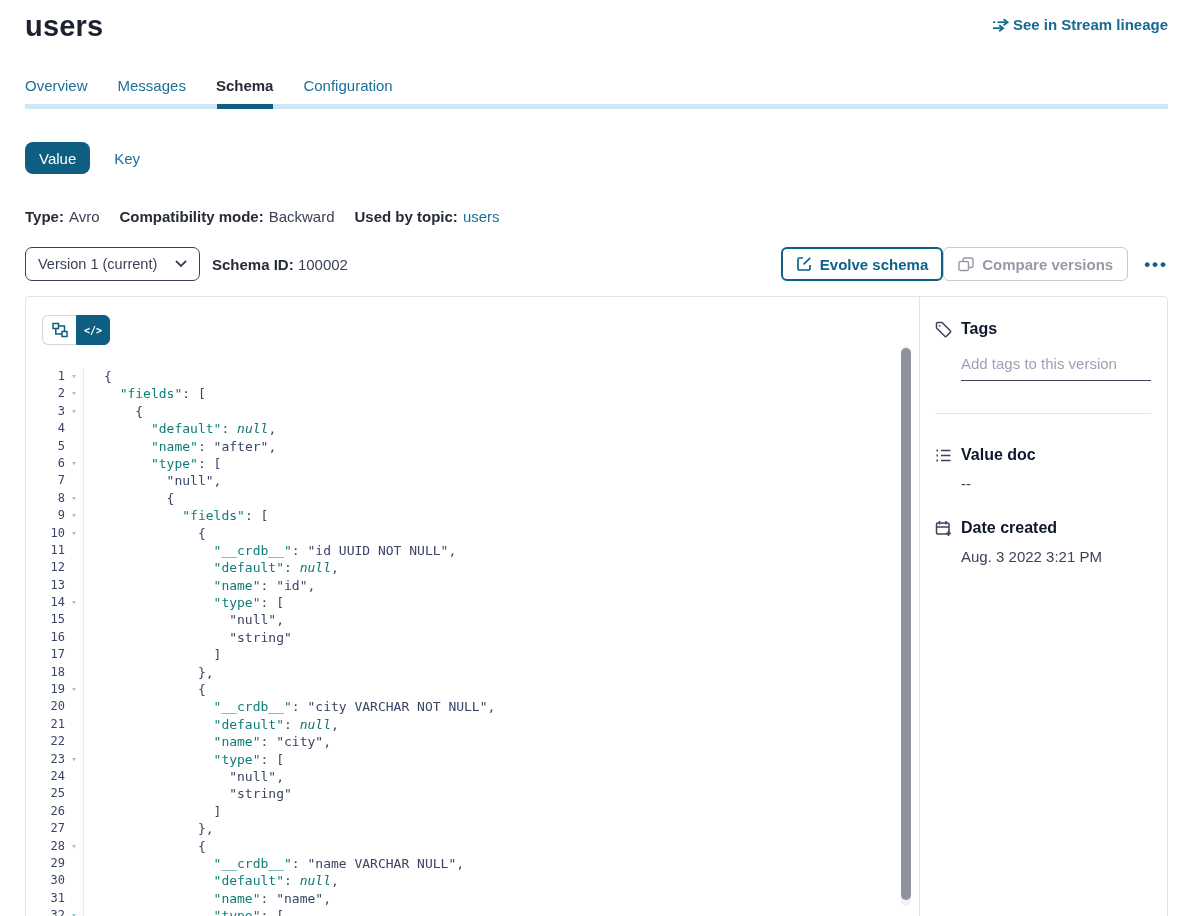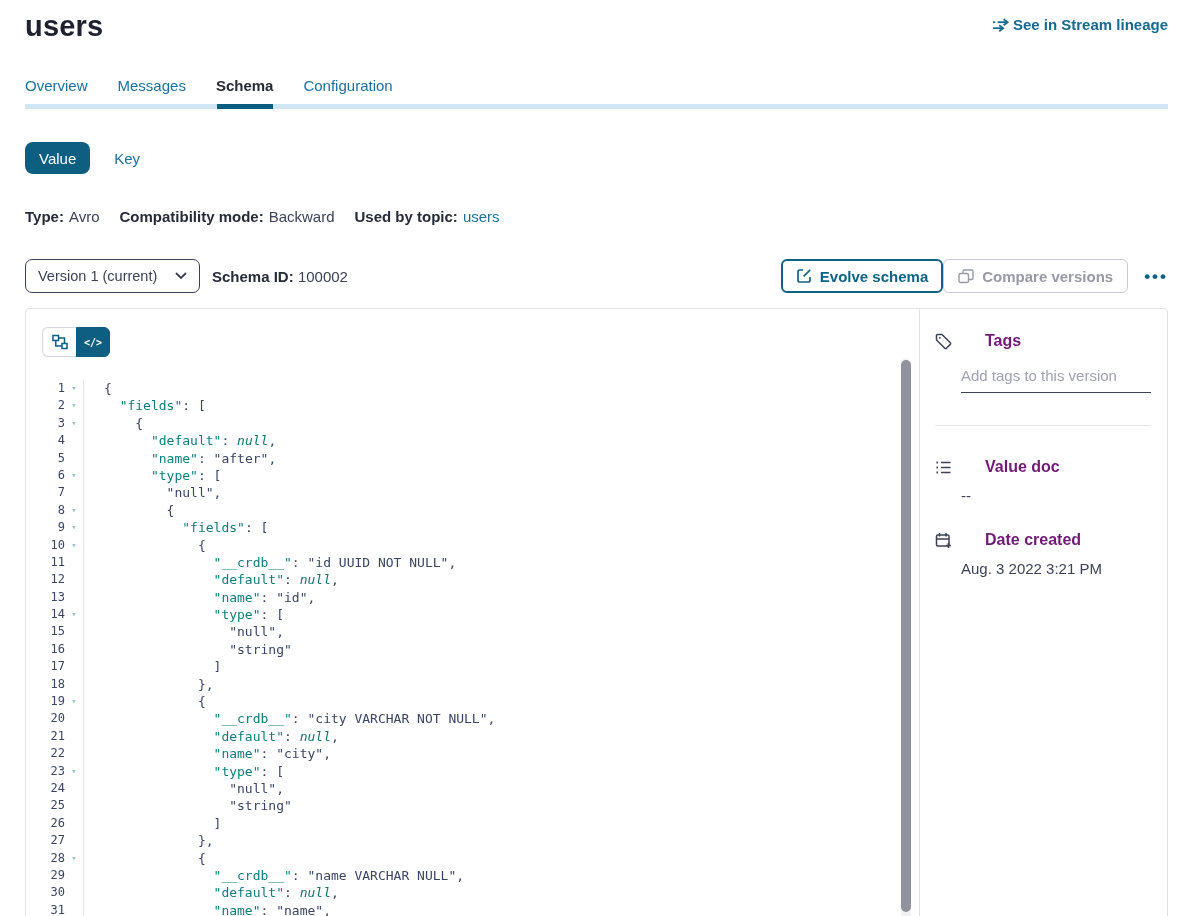--- a/index.html
+++ b/index.html
@@ -28,21 +28,21 @@
   .key-link { margin-left:24px; color:#1d7099; font-size:15px; cursor:pointer; }
 
   
   .meta-row { margin-top:34px; font-size:15px; color:#3c4257; display:flex; align-items:center; }
   .meta-row b { color:#262b38; font-weight:700; }
   .meta-gap { width:20px; }
   .sp { width:5px; }
   .topic-link { color:#1d7099; cursor:pointer; }
 
   
-  .controls-row { margin-top:34px; display:flex; align-items:center; }
+  .controls-row { margin-top:22px; display:flex; align-items:center; }
   .version-select { width:175px; height:34px; border:1.5px solid #3a3f55; border-radius:7px;
                     padding:0 12px; display:flex; align-items:center; justify-content:space-between;
                     font-size:14.5px; color:#3c4257; cursor:pointer; background:#fff; }
   .schema-id { margin-left:12px; font-size:15px; }
   .schema-id b { color:#262b38; }
   .right-actions { margin-left:auto; display:flex; align-items:center; }
   .btn { height:34px; display:inline-flex; align-items:center; gap:8px; border-radius:6px;
          font-size:15px; background:#fff; cursor:pointer; font-family:inherit; }
   .btn-compare { border:1px solid #c8cad3; color:#979aa6; font-weight:600; padding:0 14px; }
   .btn-evolve  { border:2px solid #0d6286; color:#0d6286; font-weight:700; padding:0 13px; margin-left:20px; }
@@ -73,21 +73,21 @@
   .tk-n { color:#0f766e;font-style:italic; }
 
   .scrollbar { position:absolute; top:49px; right:8px; width:10px; height:560px;
                background:#f1f1f4; border-radius:6px; }
   .scroll-thumb { position:absolute; top:2px; left:0; width:10px; height:552px;
                   background:#9192a0; border-radius:6px; cursor:grab; }
 
   
   .sidebar { width:248px; border-left:1px solid #e2e3e8; padding:23px 16px 0 15px; }
   .side-head { display:flex; align-items:center; gap:9px; }
-  .side-title { font-size:16px; font-weight:700; color:#701a75;margin-left:24px; }
+  .side-title { font-size:16px; font-weight:700; color:#0f172a; }
   .side-icon { width:17px; height:17px; color:#3c4257; flex:0 0 17px; }
   .tags-input { margin-left:26px; margin-top:17px; display:block; width:190px; border:none;
                 border-bottom:1.5px solid #3c4257; font-size:15px; color:#3c4257; padding:0 0 8px 0;
                 font-family:inherit; outline:none; background:transparent; }
   .tags-input::placeholder { color:#9fa1b3; }
   .side-divider { margin-top:32px; border-top:1px solid #e3e4eb; }
   .sec-doc { margin-top:32px; }
   .side-value { margin-left:26px; margin-top:11px; font-size:15px; color:#3c4257; }
   .sec-date { margin-top:27px; }
   svg { display:block; }

